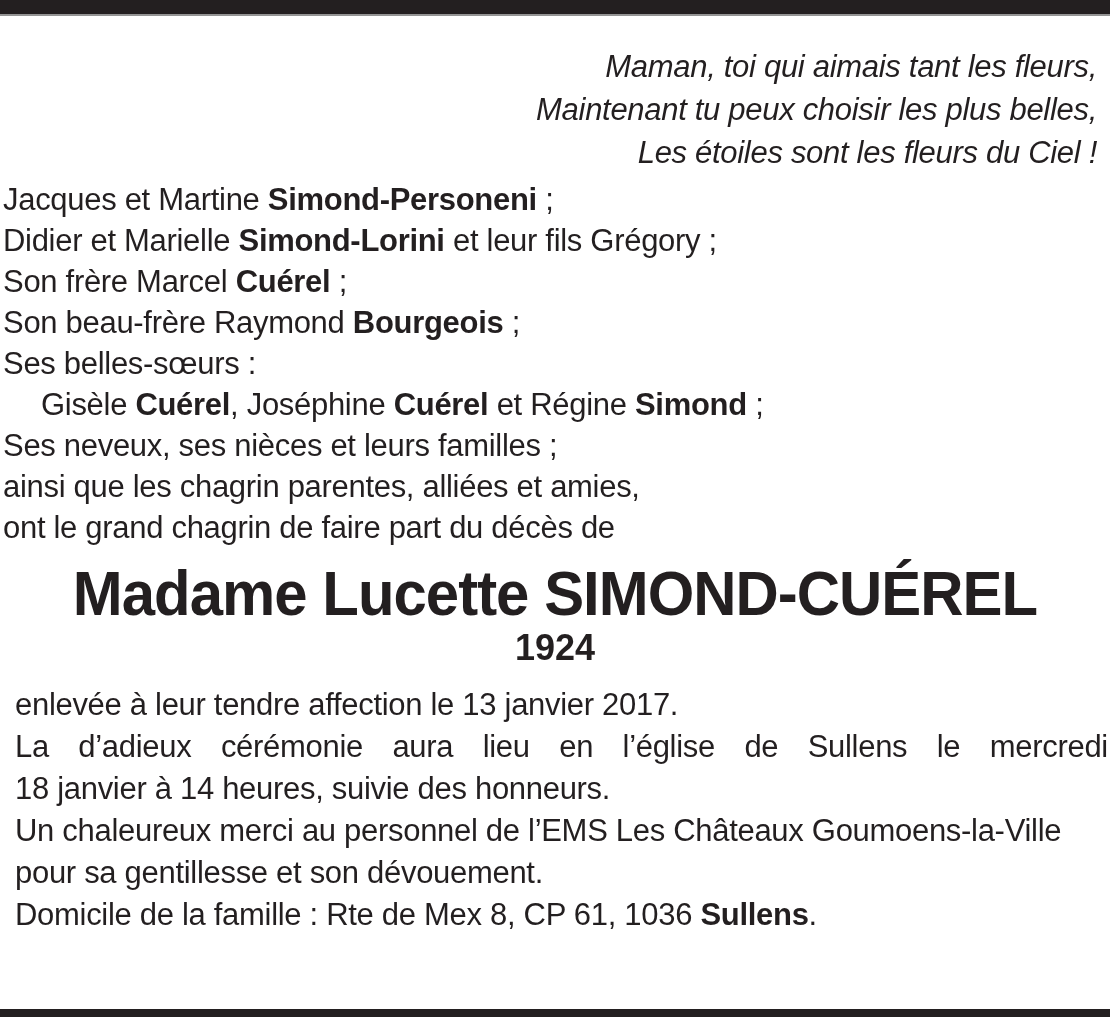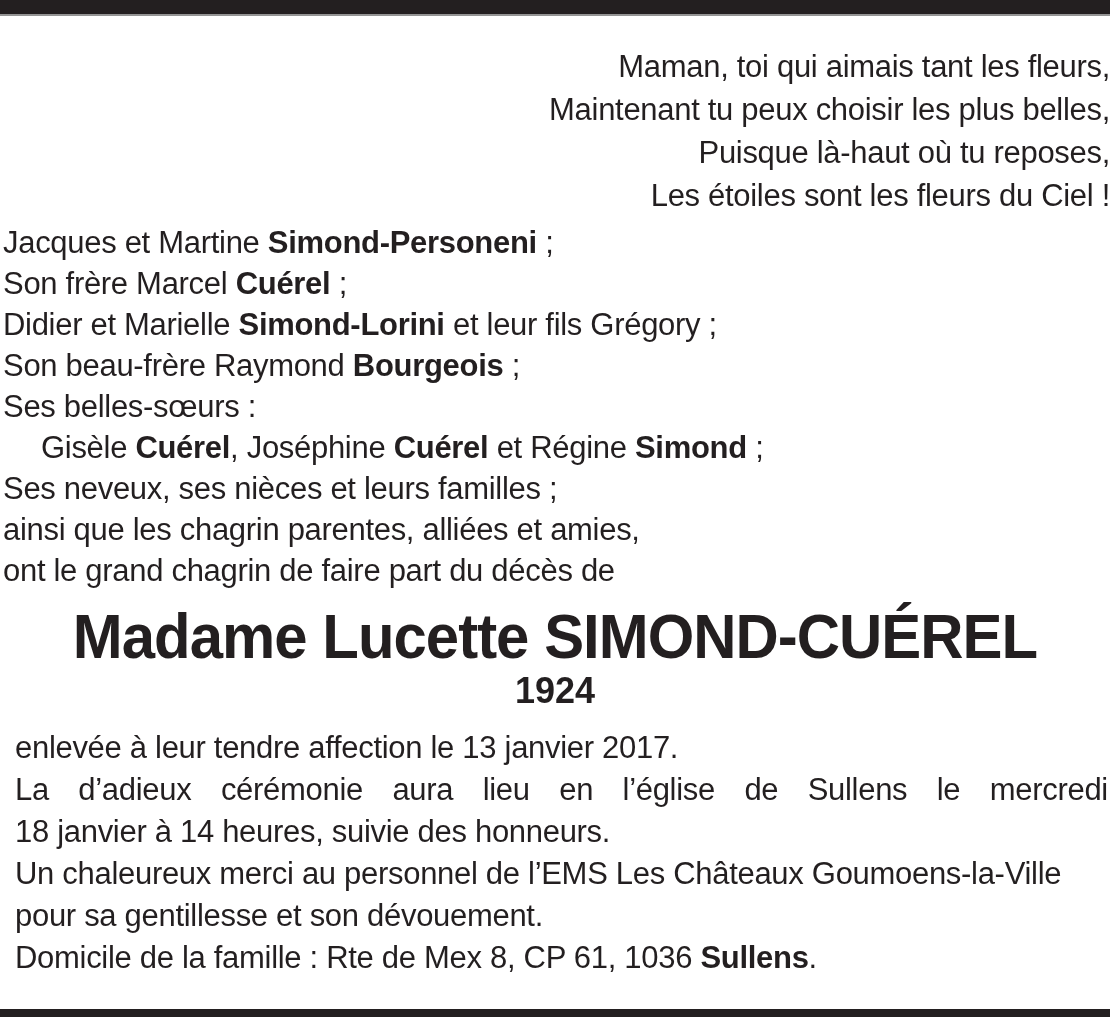--- a/index.html
+++ b/index.html
@@ -12,21 +12,23 @@
     font-family: "Liberation Sans", sans-serif;
     overflow: hidden;
   }
   .top-rule {
     height: 14px;
     background: #231f20;
     border-bottom: 2px solid #949494;
   }
   .poem {
     margin-top: 29px;
+    padding-right: 13px;
     text-align: right;
+    font-style: italic;
     font-size: 31px;
     line-height: 43px;
     letter-spacing: -0.3px;
   }
   .family {
     margin-top: 5px;
     padding-left: 3px;
     font-size: 31px;
     line-height: 41px;
     letter-spacing: -0.3px;
@@ -74,28 +76,27 @@
 </head>
 <body>
 
 <div class="sheet">
 
   <div class="top-rule"></div>
 
   <div class="poem">
     <div class="poem-line">Maman, toi qui aimais tant les fleurs,</div>
     <div class="poem-line">Maintenant tu peux choisir les plus belles,</div>
-    <div class="poem-line">Puisque là-haut où tu reposes,</div>
     <div class="poem-line">Les étoiles sont les fleurs du Ciel !</div>
   </div>
 
   <div class="family">
     <div class="family-line"><span>Jacques et Martine </span><b>Simond-Personeni</b><span> ;</span></div>
+    <div class="family-line"><span>Didier et Marielle </span><b>Simond-Lorini</b><span> et leur fils Grégory ;</span></div>
     <div class="family-line"><span>Son frère Marcel </span><b>Cuérel</b><span> ;</span></div>
-    <div class="family-line"><span>Didier et Marielle </span><b>Simond-Lorini</b><span> et leur fils Grégory ;</span></div>
     <div class="family-line"><span>Son beau-frère Raymond </span><b>Bourgeois</b><span> ;</span></div>
     <div class="family-line"><span>Ses belles-sœurs :</span></div>
     <div class="family-line indent"><span>Gisèle </span><b>Cuérel</b><span>, Joséphine </span><b>Cuérel</b><span> et Régine </span><b>Simond</b><span> ;</span></div>
     <div class="family-line"><span>Ses neveux, ses nièces et leurs familles ;</span></div>
     <div class="family-line"><span>ainsi que les chagrin parentes, alliées et amies,</span></div>
     <div class="family-line"><span>ont le grand chagrin de faire part du décès de</span></div>
   </div>
 
   <h1 class="title">Madame Lucette SIMOND-CUÉREL</h1>
 

